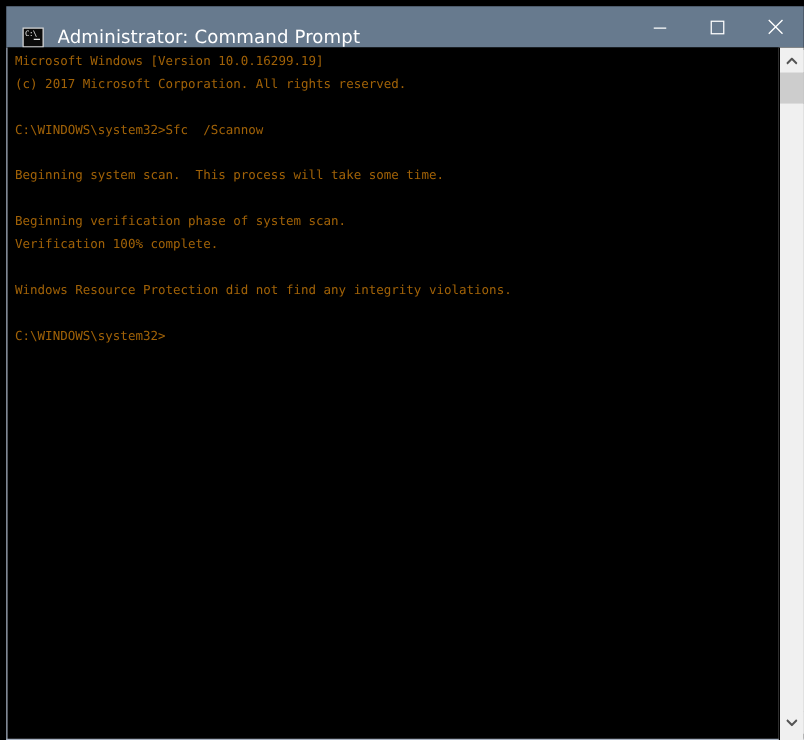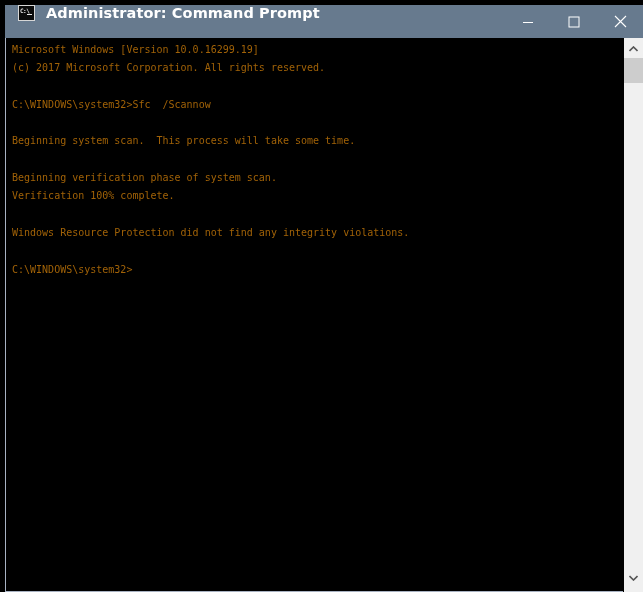--- a/index.html
+++ b/index.html
@@ -28,23 +28,22 @@
 
   
   #titlebar {
     position: absolute;
     left: 5px;
     top: 5px;
     width: 638px;
     height: 33px;
     background: #677a8e;
     display: flex;
-    align-items: flex-start;
-    box-sizing: border-box;
-    font-weight: bold;
+    align-items: flex-end;
+    box-sizing: border-box;
   }
   #title-icon {
     width: 17px;
     height: 16px;
     margin-left: 13px;
     margin-right: 11px;
     flex: 0 0 auto;
     background: #d7d7d7;
     padding: 1px;
     box-sizing: border-box;

